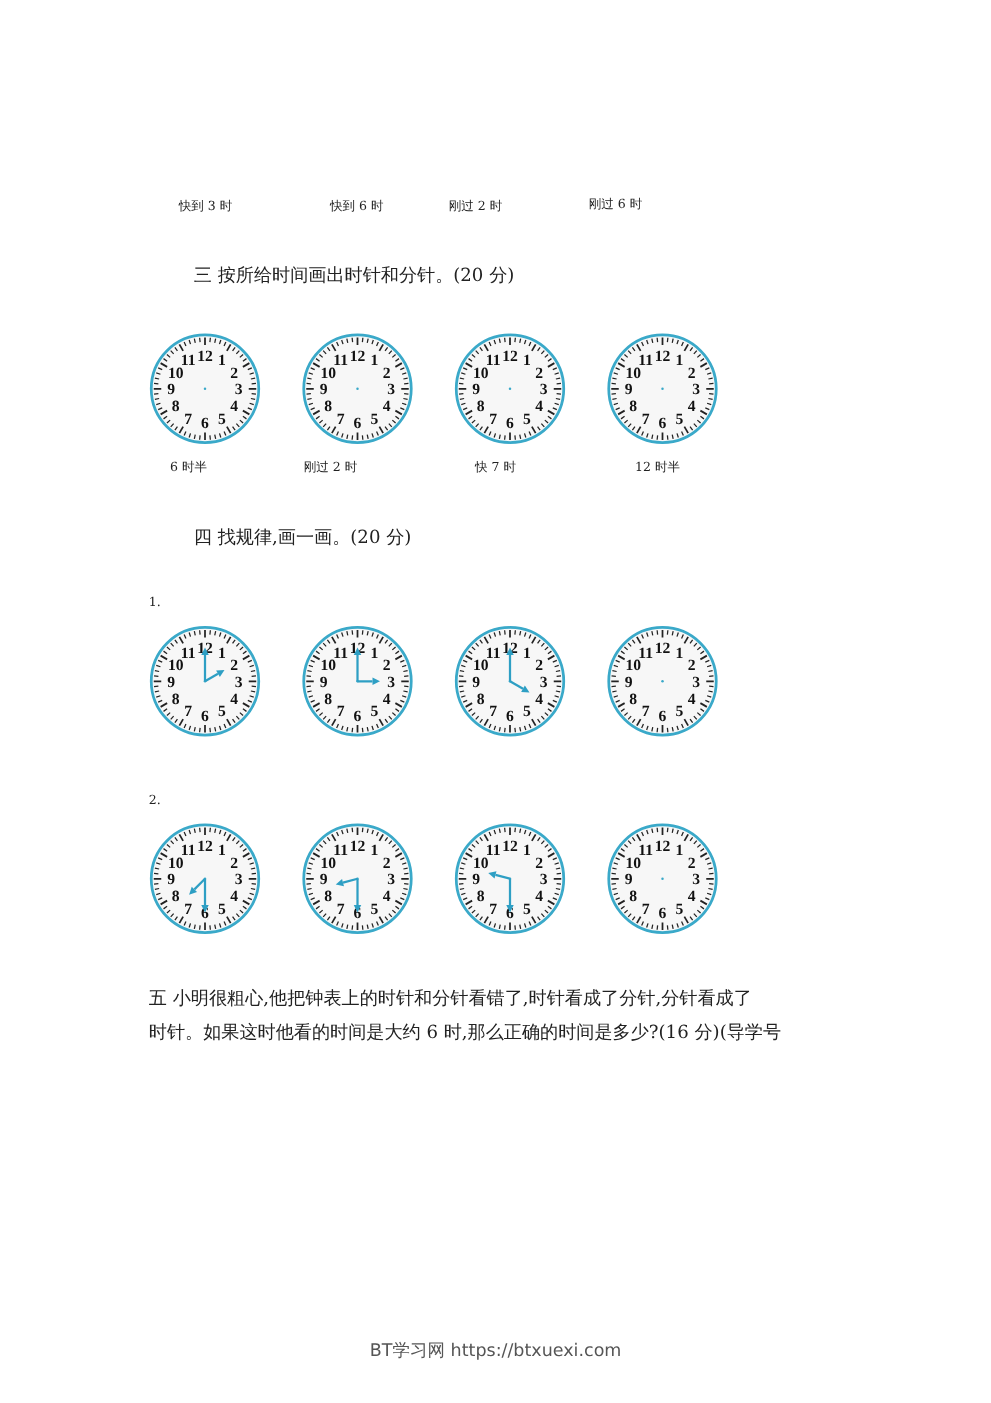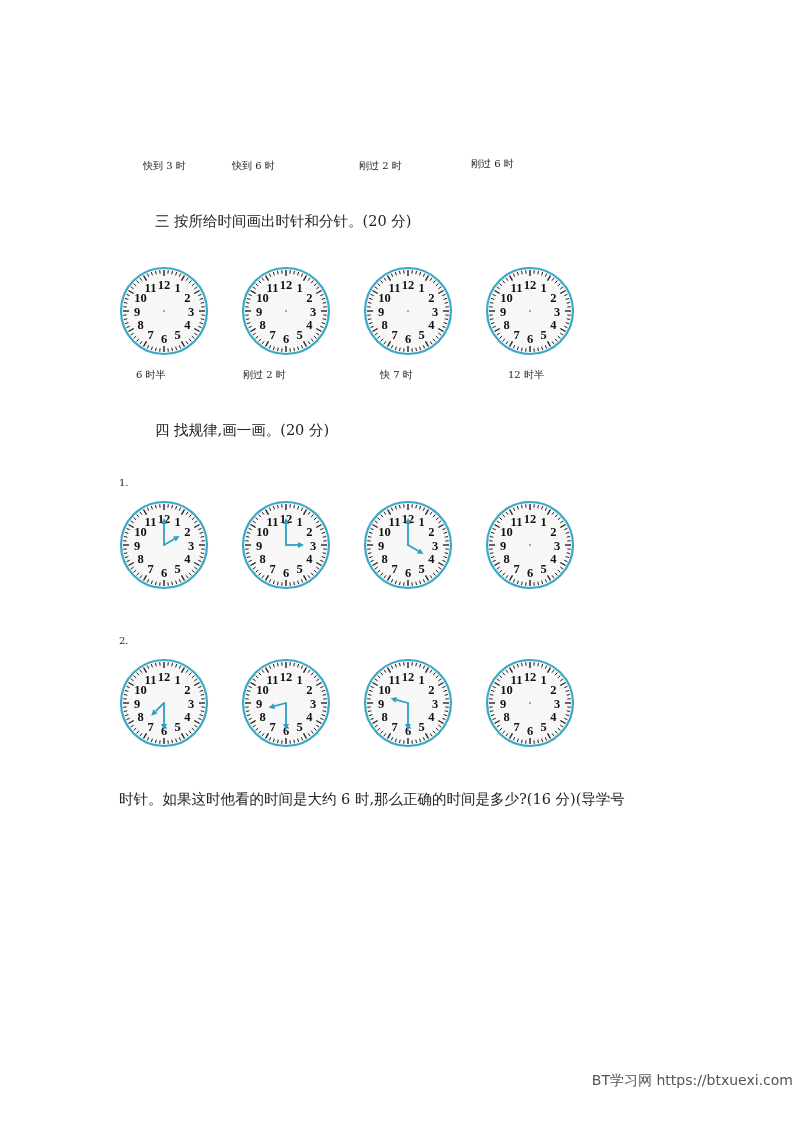--- a/index.html
+++ b/index.html
@@ -2,28 +2,28 @@
 <html><head>
 <meta charset="utf-8">
 <style>
   html, body { margin:0; padding:0; background:#ffffff; }
   body { width:793px; height:1122px; position:relative; overflow:hidden;
          font-family:"DejaVu Serif", "Liberation Serif", serif; color:#222; }
   .txt { position:absolute; font-size:10px; white-space:nowrap; line-height:1; }
   .heading { position:absolute; font-size:14.5px; white-space:nowrap; left:119px; line-height:1;margin-left:36px; }
   .para { position:absolute; left:119px; width:570px; font-size:14.5px; line-height:27px; }
   .clock { position:absolute; width:92px; height:92px; }
-  .footer { position:absolute; top:1072px; left:0; width:793px; text-align:right;
+  .footer { position:absolute; top:1072px; left:0; width:793px; text-align:center;
             font-family:"DejaVu Sans", "Liberation Sans", sans-serif; font-size:14px; color:#555; }
 </style>
 </head>
 <body>
 
 <div class="txt" style="left:143px;top:161px;">快到 3 时</div>
-<div class="txt" style="left:232px;top:161px;">快到 6 时</div>
+<div class="txt" style="left:264px;top:161px;">快到 6 时</div>
 <div class="txt" style="left:359px;top:161px;">刚过 2 时</div>
 <div class="txt" style="left:471px;top:159px;">刚过 6 时</div>
 
 <div class="heading" style="top:214px;">三  按所给时间画出时针和分针。(20 分)</div>
 <div class="clock" style="left:118px;top:265px;"><svg width="92" height="92" viewBox="0 0 92 92" xmlns="http://www.w3.org/2000/svg">
       <circle cx="46" cy="46" r="43" fill="#f7f7f7" stroke="#3aa9c9" stroke-width="2.2"></circle>
       <line x1="46" y1="5" x2="46" y2="11" stroke="#222" stroke-width="1.4"></line>
       <line x1="50.28566699397379" y1="5.224602289900794" x2="49.919817372537004" y2="8.705428923689752" stroke="#222" stroke-width="1"></line>
       <line x1="54.52437932352813" y1="5.895948369913967" x2="53.796688405665975" y2="9.319464972482287" stroke="#222" stroke-width="1"></line>
       <line x1="58.66969676937284" y1="7.006682831898708" x2="57.588137289060526" y2="10.335380638931746" stroke="#222" stroke-width="1"></line>
@@ -961,16 +961,17 @@
       <text x="32.5" y="73.88268590217984" font-size="12.5" font-weight="bold" text-anchor="middle" font-family="Liberation Serif, serif" fill="#111">7</text>
       <text x="22.617314097820163" y="64.00000000000001" font-size="12.5" font-weight="bold" text-anchor="middle" font-family="Liberation Serif, serif" fill="#111">8</text>
       <text x="19" y="50.50000000000001" font-size="12.5" font-weight="bold" text-anchor="middle" font-family="Liberation Serif, serif" fill="#111">9</text>
       <text x="22.61731409782016" y="37" font-size="12.5" font-weight="bold" text-anchor="middle" font-family="Liberation Serif, serif" fill="#111">10</text>
       <text x="32.499999999999986" y="27.117314097820163" font-size="12.5" font-weight="bold" text-anchor="middle" font-family="Liberation Serif, serif" fill="#111">11</text>
       <text x="45.99999999999999" y="23.5" font-size="12.5" font-weight="bold" text-anchor="middle" font-family="Liberation Serif, serif" fill="#111">12</text>
       <circle cx="46" cy="46" r="1" fill="#3aa9c9"></circle>
     </svg></div>
 
 <div class="para" style="top:786px;">
+  <div>五  小明很粗心,他把钟表上的时针和分针看错了,时针看成了分针,分针看成了</div>
   <div>时针。如果这时他看的时间是大约 6 时,那么正确的时间是多少?(16 分)(导学号</div>
 </div>
 
 <div class="footer">BT学习网 https://btxuexi.com</div>
 
 </body></html>

